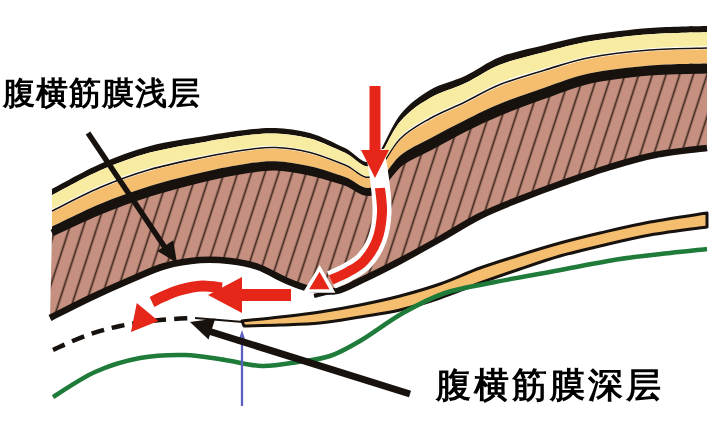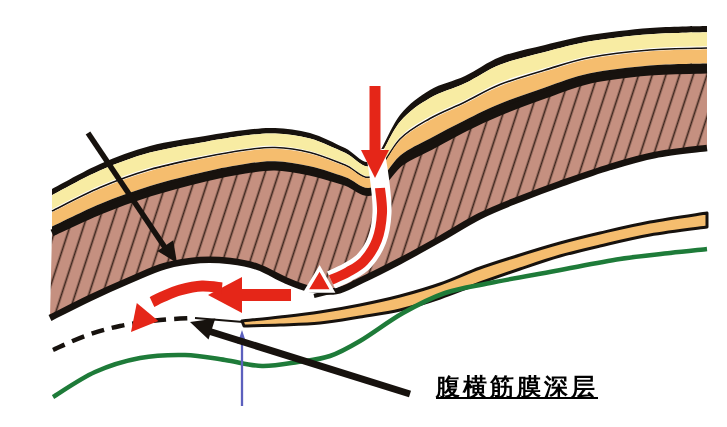--- a/index.html
+++ b/index.html
@@ -1,21 +1,21 @@
 <!DOCTYPE html>
 <html><head>
 <meta charset="utf-8">
 <style>
   html,body{margin:0;padding:0;background:#fff;}
   .stage{position:relative;width:727px;height:427px;background:#fff;overflow:hidden;
          font-family:"DejaVu Serif","Liberation Serif",serif;}
   .stage svg{position:absolute;left:0;top:0;}
   .anat-label{position:absolute;font-weight:700;color:#000;white-space:nowrap;line-height:1.1;}
   .anat-label.sup{left:3px;top:76px;font-size:32px;letter-spacing:1px;}
-  .anat-label.deep{left:436px;top:374px;font-size:24px;letter-spacing:3px;text-decoration:underline;}
+  .anat-label.deep{left:436px;top:366px;font-size:35px;letter-spacing:3px;}
 </style>
 </head>
 <body>
 
 <div class="stage">
   <svg id="art" width="727" height="427" viewBox="0 0 727 427">
       <defs>
         <pattern id="hatch" width="13" height="13" patternUnits="userSpaceOnUse" patternTransform="rotate(18)">
           <rect width="13" height="13" fill="#C59080"></rect>
           <line x1="6.5" y1="-1" x2="6.5" y2="14" stroke="#3D261D" stroke-width="1.7"></line>
@@ -43,14 +43,15 @@
       <path d="M208,295L242,277L242,313Z" fill="#E52618"></path>
       <path d="M222,288C218.7,287.7 209.0,285.7 202,286C195.0,286.3 186.7,288.2 180,290C173.3,291.8 166.7,295.0 162,297C157.3,299.0 153.7,301.2 152,302" fill="none" stroke="#E52618" stroke-width="11"></path>
       <path d="M131,332L136.8,303L158.4,321Z" fill="#E52618"></path>
       <path d="M242,406L242,339" stroke="#5C60BE" stroke-width="2.3" fill="none"></path>
       <path d="M242,330L237.3,344L246.7,344Z" fill="#5C60BE"></path>
       <path d="M88,133L168,252" stroke="#17120E" stroke-width="5.5" fill="none"></path>
       <path d="M177,263L157.4,250.9L173.2,240.3Z" fill="#17120E"></path>
       <path d="M410,394L210,331.5" stroke="#17120E" stroke-width="7" fill="none"></path>
       <path d="M190,322L215.3,318.6L208.5,339.5Z" fill="#17120E"></path>
     </svg>
+  <div class="anat-label sup">腹横筋膜浅层</div>
   <div class="anat-label deep">腹横筋膜深层</div>
 </div>
 
 </body></html>

